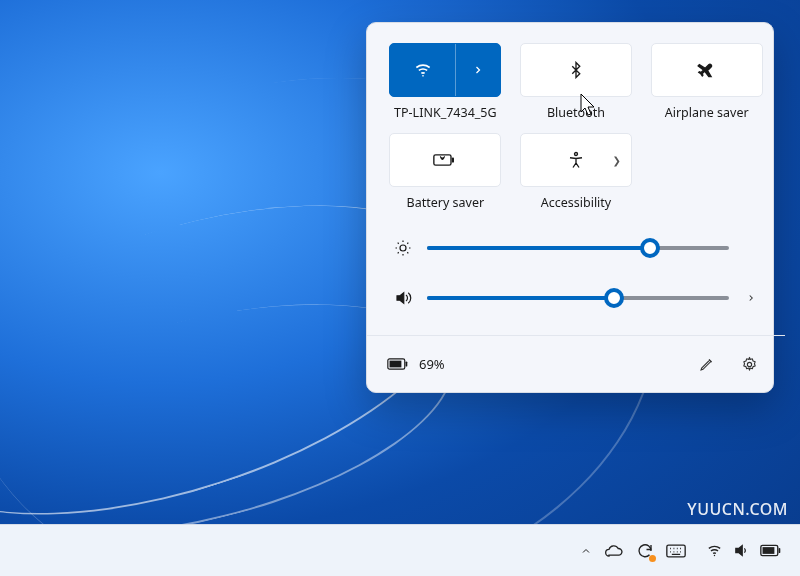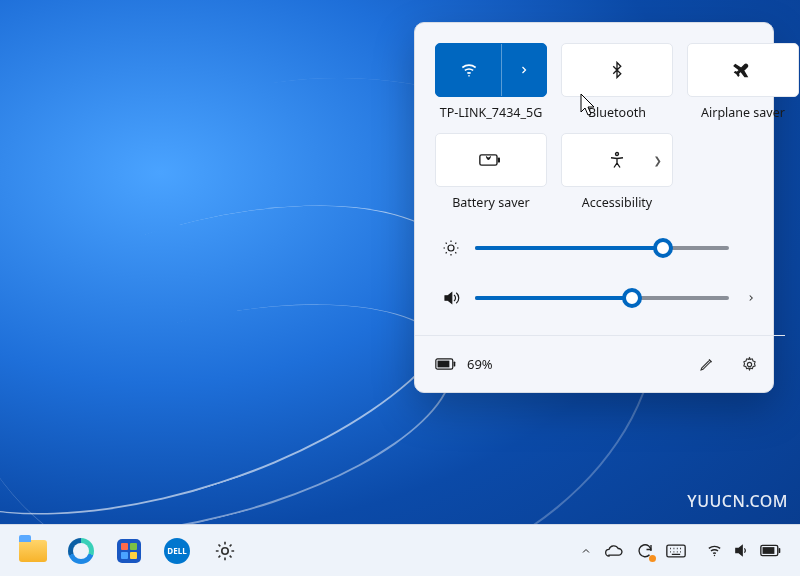--- a/index.html
+++ b/index.html
@@ -9,21 +9,21 @@
     width: 800px; height: 576px;
     background: radial-gradient(ellipse 900px 600px at 20% 30%, #4aa3ff 0%, #1e6fd9 35%, #0b4aa8 60%, #083a8a 100%);
   }
   .swoosh1 { position:absolute; left:-120px; top:230px; width:600px; height:260px; border:2px solid rgba(255,255,255,0.6); border-radius:50%; transform:rotate(-18deg); border-top:none; border-left:none;}
   .swoosh2 { position:absolute; left:-60px; top:320px; width:520px; height:200px; border:2px solid rgba(255,255,255,0.45); border-radius:50%; transform:rotate(-14deg); border-top:none; border-left:none;}
   .swoosh3 { position:absolute; left:-40px; top:80px; width:700px; height:520px; border:2px solid rgba(255,255,255,0.25); border-radius:50%; transform:rotate(-8deg); border-top:none; border-left:none;}
 
   .panel {
     position: absolute;
     top: 22px; right: 26px;
-    width: 360px;
+    width: 408px;
     background: #f4f6fb;
     border: 1px solid #d8dde6;
     border-radius: 10px;
     box-shadow: 0 16px 40px rgba(0,0,0,0.25);
     padding: 20px 8px 0 20px;
   }
   .tiles { display: grid; grid-template-columns: repeat(3, 1fr); gap: 12px 14px; }
   .tile-group { display:flex; flex-direction:column; align-items:center; gap:7px; }
   .tile {
     width: 112px; height: 54px;
@@ -62,21 +62,21 @@
   .taskbar {
     position:absolute; left:0; right:0; bottom:0; height:52px;
     background:#eef3fa; border-top:1px solid #d5dce8;
     display:flex; align-items:center; padding:0 12px; gap:8px;
   }
   .tb-left { display:flex; align-items:center; gap:6px; }
   .tb-app { width:42px; height:42px; display:flex; align-items:center; justify-content:center; border-radius:4px;}
   .tb-right { margin-left:auto; display:flex; align-items:center; gap:14px; color:#222; }
   .tb-sys { display:flex; align-items:center; gap:12px; }
   .tb-group { display:flex; align-items:center; gap:10px; background:transparent; padding:4px 6px; border-radius:4px;}
-  .watermark { position:absolute; right:12px; bottom:64px; color:#fff; font-size:16px; font-weight:500; opacity:0.9; letter-spacing:0.5px;}
+  .watermark { position:absolute; right:12px; bottom:56px; color:#fff; font-size:16px; font-weight:500; opacity:0.9; letter-spacing:0.5px;}
   .cursor { position:absolute; top:93px; left:580px; pointer-events:none;}
 
   svg { display:block; }
 
   
   .folder-icon{width:28px;height:22px;background:linear-gradient(#ffd46a,#f7b32b);border-radius:3px;position:relative;}
   .folder-icon::before{content:"";position:absolute;left:0;top:-5px;width:12px;height:7px;background:#5aa9ff;border-radius:2px 2px 0 0;}
   .edge-icon{width:26px;height:26px;border-radius:50%;background:conic-gradient(#39d0b8 0 110deg,#1e88e5 110deg 250deg,#0b5fa5 250deg 360deg);position:relative;}
   .edge-icon::after{content:"";position:absolute;inset:5px;border-radius:50%;background:#eef3fa;}
   .store-icon{width:24px;height:24px;background:#1957c2;border-radius:5px;display:grid;grid-template-columns:1fr 1fr;grid-template-rows:1fr 1fr;gap:2px;padding:4px;}
@@ -214,47 +214,20 @@
     </div>
   </div>
 
   <div class="watermark">YUUCN.COM</div>
 
   <svg class="cursor" width="18" height="24" viewBox="0 0 18 24">
       <path d="M1 1l0 18 4-4 3 7 3-1-3-7 6 0z" fill="white" stroke="black" stroke-width="1"></path>
     </svg>
 
   <div class="taskbar">
-    <div class="tb-left">
-      <div class="tb-app">
-          <div class="folder-icon"></div>
-        </div>
-      <div class="tb-app">
-          <div class="edge-icon"></div>
-        </div>
-      <div class="tb-app">
-          <div class="store-icon">
-            <span></span>
-            <span></span>
-            <span></span>
-            <span></span>
-          </div>
-        </div>
-      <div class="tb-app">
-          <div class="dell-icon">DELL</div>
-        </div>
-      <div class="tb-app">
-          <div class="gear-bg">
-            <svg width="22" height="22" viewBox="0 0 24 24" fill="none" stroke="#333" stroke-width="1.8">
-              <circle cx="12" cy="12" r="3.5"></circle>
-              <path d="M12 2v3M12 19v3M2 12h3M19 12h3M4.9 4.9l2 2M17.1 17.1l2 2M4.9 19.1l2-2M17.1 6.9l2-2"></path>
-            </svg>
-          </div>
-        </div>
-    </div>
 
     <div class="tb-right">
       <div class="tb-sys">
         <span style="font-size:12px;">
           <svg width="12" height="12" viewBox="0 0 24 24" fill="none" stroke="#222" stroke-width="2">
               <path d="M6 15l6-6 6 6"></path>
             </svg>
         </span>
         <span>
           <svg width="20" height="14" viewBox="0 0 24 16" fill="none" stroke="#222" stroke-width="1.6">

